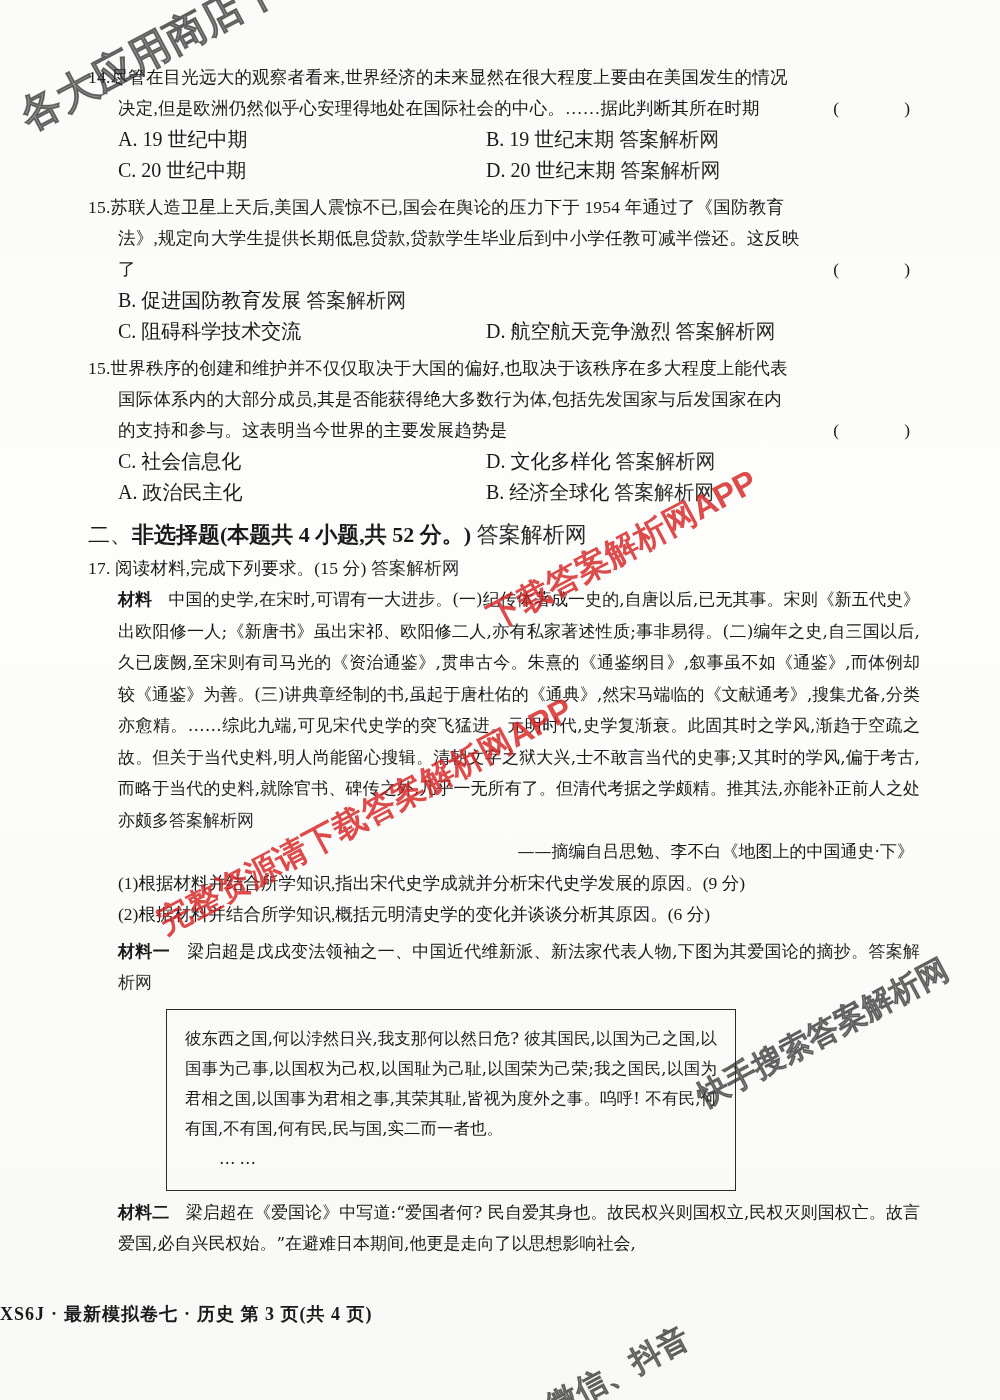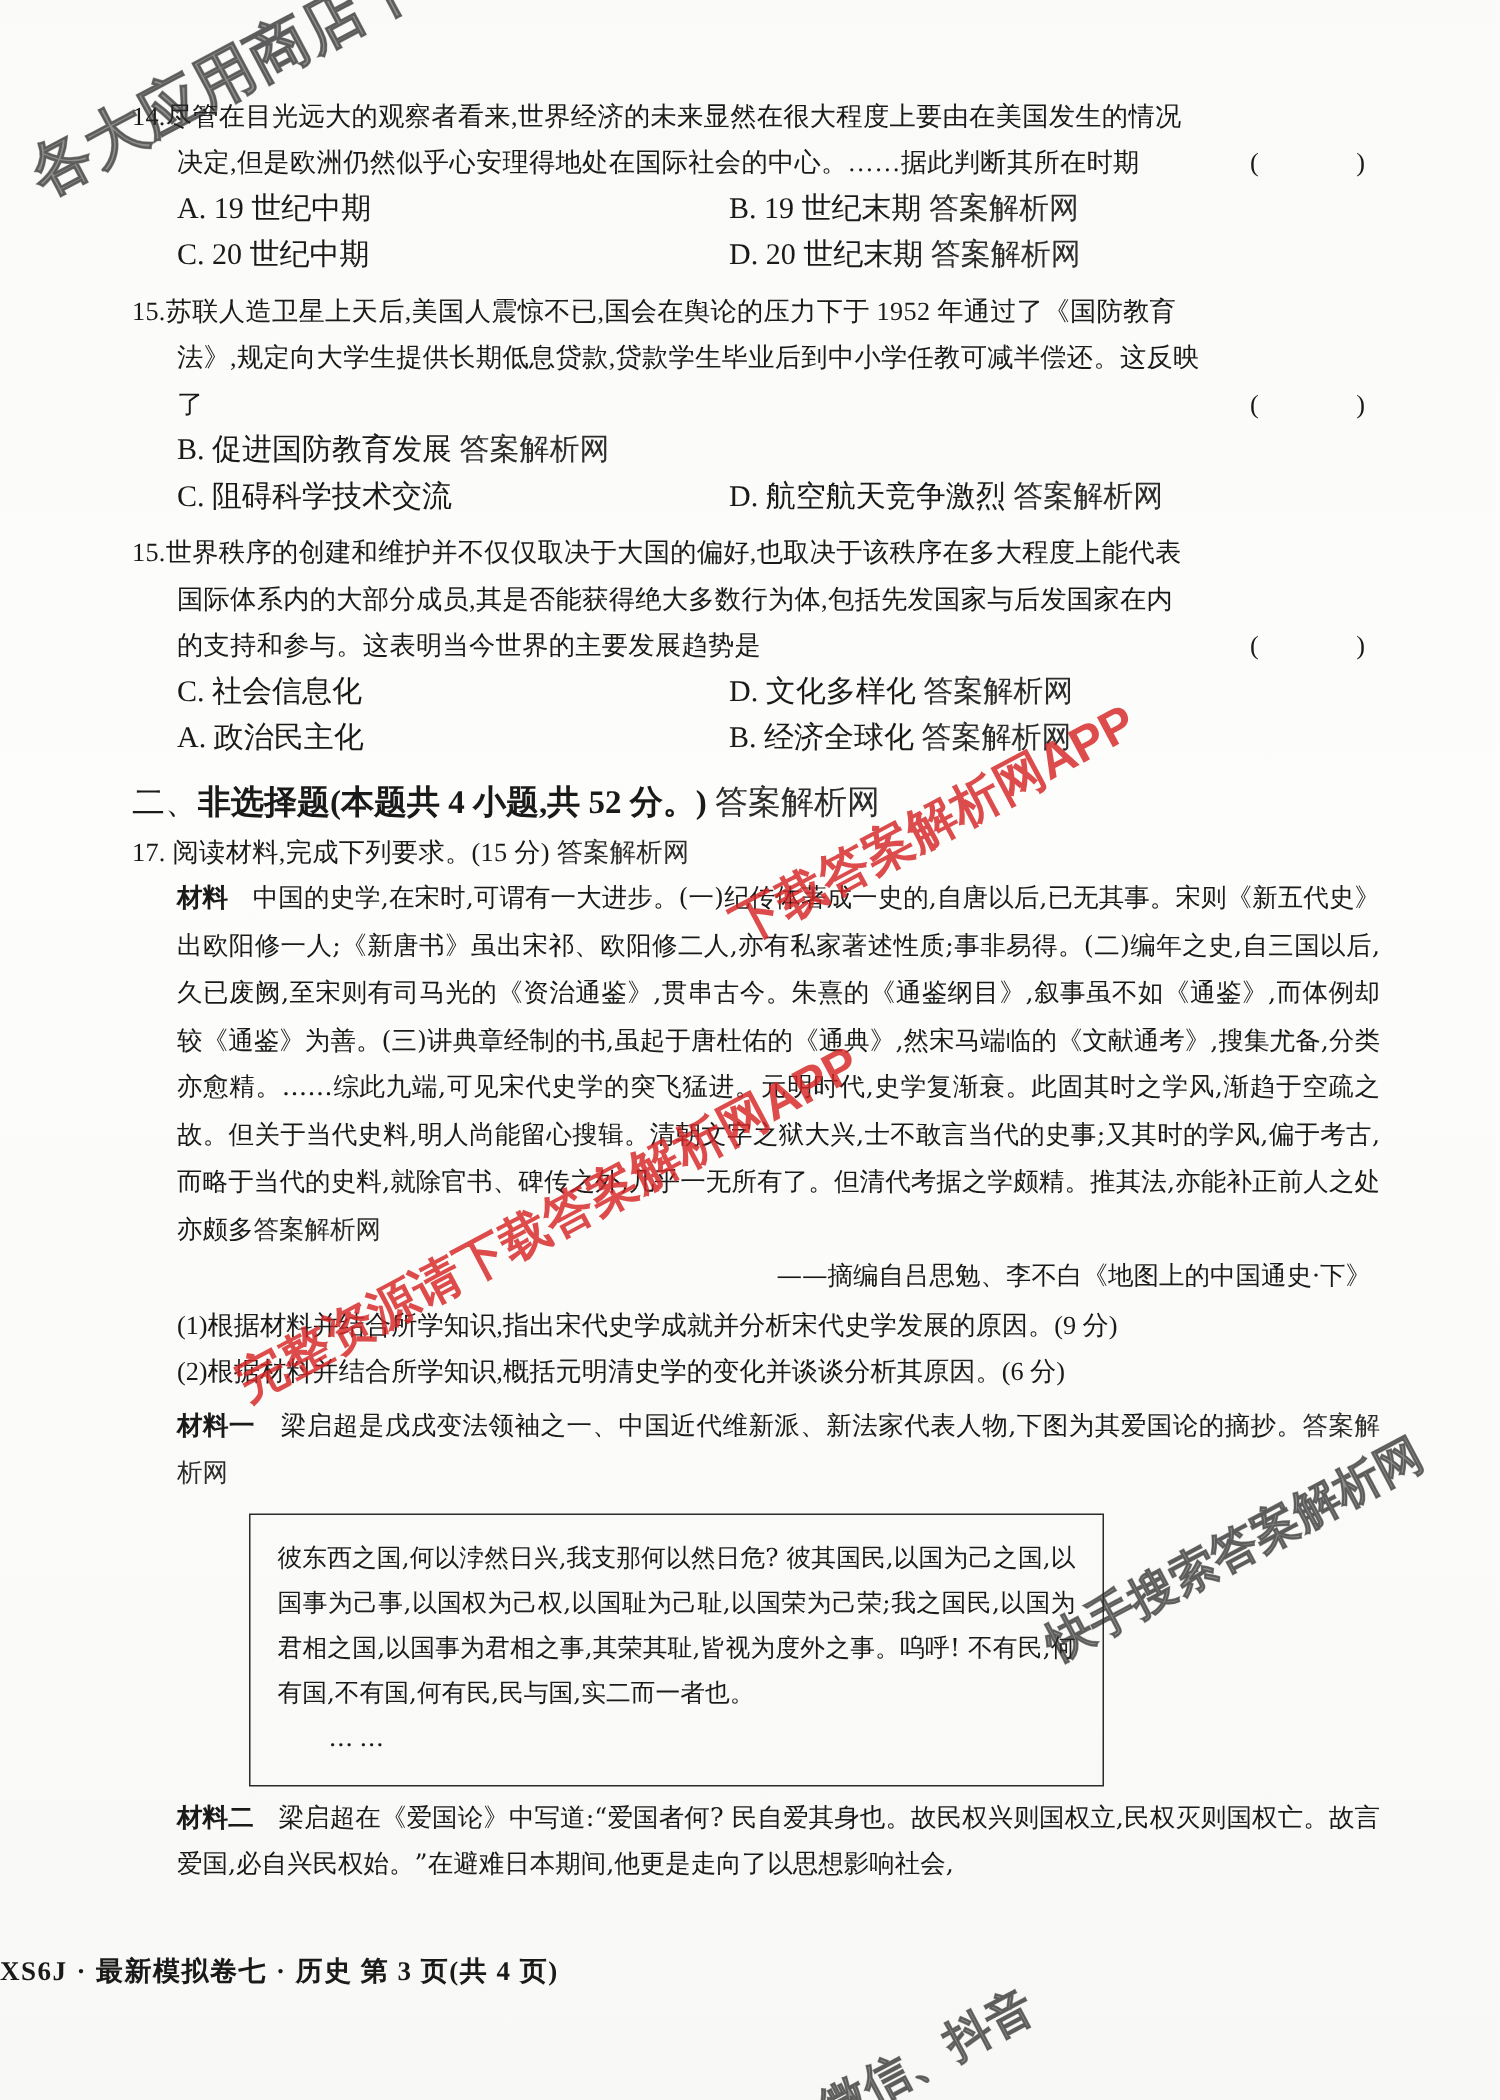--- a/index.html
+++ b/index.html
@@ -199,21 +199,21 @@
         <div class="opt-b">
           <span>D.</span>
           <span>20 世纪末期</span>
           <span class="ans-tag">答案解析网</span>
         </div>
       </div>
     </div>
 
     <div class="q">
       <div class="q-line">
-        <span>15.</span><span>苏联人造卫星上天后,美国人震惊不已,国会在舆论的压力下于 1952 年通过了《国防教育</span>
+        <span>15.</span><span>苏联人造卫星上天后,美国人震惊不已,国会在舆论的压力下于 1954 年通过了《国防教育</span>
       </div>
       <div class="q-line indent">
         <span>法》,规定向大学生提供长期低息贷款,贷款学生毕业后到中小学任教可减半偿还。这反映</span>
       </div>
       <div class="q-line indent">
         <span class="brackets">(　　)</span>
         <span>了</span>
       </div>
       <div class="opts">
         <div class="opt-b">

